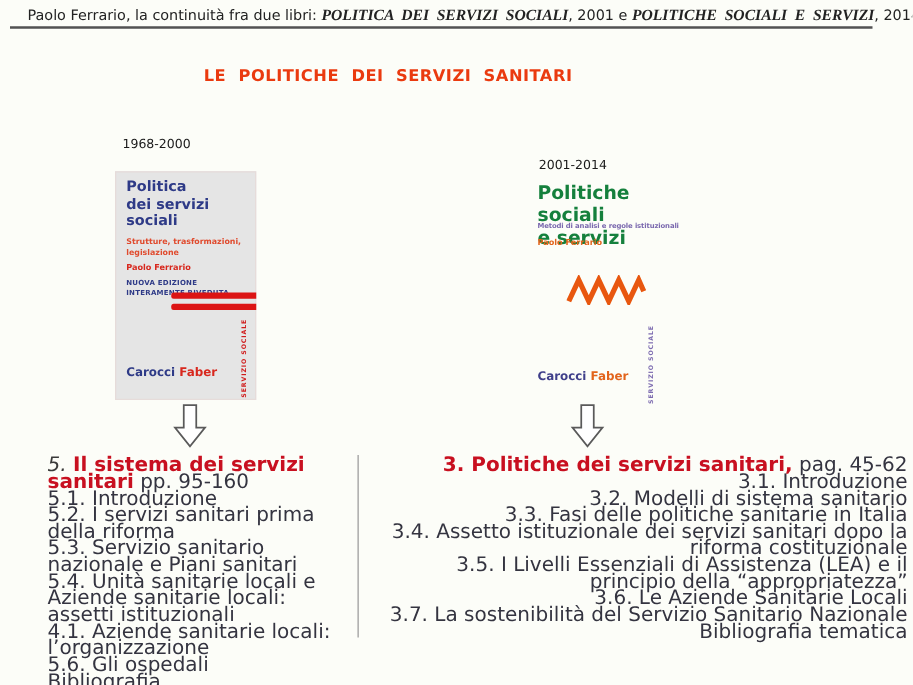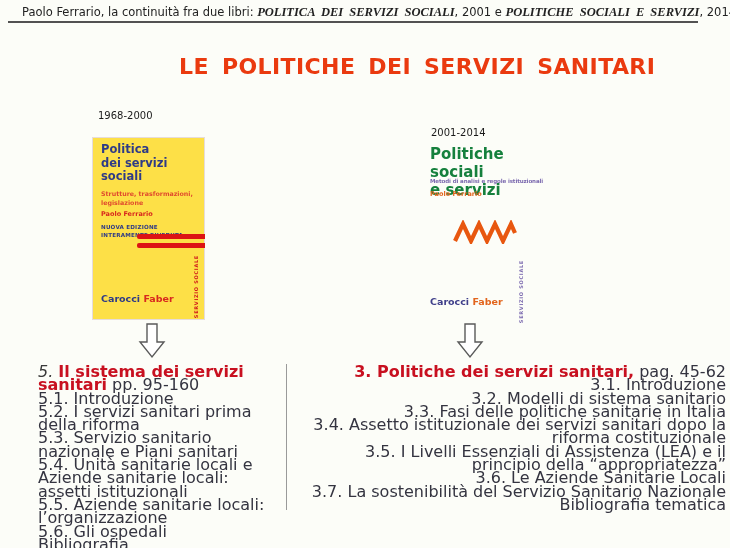--- a/index.html
+++ b/index.html
@@ -5,27 +5,27 @@
   html,body{margin:0;padding:0;background:#fcfdf8;}
   .canvas{
     position:relative;width:730px;height:548px;background:#fcfdf8;
     font-family:"DejaVu Sans","Liberation Sans",sans-serif;overflow:hidden;
   }
   
   .hdr{position:absolute;left:22px;top:5px;font-size:11.5px;color:#222;white-space:nowrap;}
   .hdr .booktitle{font-family:"Liberation Serif",serif;font-style:italic;font-weight:bold;font-size:12.5px;word-spacing:3px;}
   .hdr-rule{position:absolute;left:8px;top:21px;width:690px;height:2px;background:#525252;}
   
-  .main-title{position:absolute;left:179px;top:54px;font-size:22px;font-weight:bold;color:#ea3a0f;letter-spacing:.4px;word-spacing:5px;white-space:nowrap;}
+  .main-title{position:absolute;left:163px;top:54px;font-size:13px;font-weight:bold;color:#ea3a0f;letter-spacing:.4px;word-spacing:5px;white-space:nowrap;}
   
   .period{position:absolute;font-size:10px;color:#1a1a1a;}
   .period.l{left:98px;top:110px;}
   .period.r{left:431px;top:127px;}
   
-  .cover-l{position:absolute;left:92px;top:137px;width:113px;height:183px;background:#fde047;border:1px solid #e6dcda;box-sizing:border-box;}
+  .cover-l{position:absolute;left:92px;top:137px;width:113px;height:183px;background:#e5e5e5;border:1px solid #e6dcda;box-sizing:border-box;}
   .lc-title{position:absolute;left:8px;top:5px;font-size:11.5px;font-weight:bold;color:#2e3a87;line-height:1.18;white-space:pre-line;}
   .lc-subtitle{position:absolute;left:8px;top:52px;font-size:6.3px;font-weight:bold;color:#e04b2e;line-height:1.35;white-space:pre-line;}
   .lc-author{position:absolute;left:8px;top:72px;font-size:6.5px;font-weight:bold;color:#d8281e;}
   .lc-edition{position:absolute;left:8px;top:85px;font-size:5.6px;font-weight:bold;color:#2e3a87;line-height:1.5;white-space:pre-line;letter-spacing:.2px;}
   .lc-bar{position:absolute;left:44px;width:68px;height:5px;background:#dc1414;border-radius:2px 0 0 2px;}
   .lc-bar.b1{top:96px;}
   .lc-bar.b2{top:105px;}
   .v-series{position:absolute;writing-mode:vertical-rl;transform:rotate(180deg);font-size:5px;font-weight:bold;letter-spacing:.7px;white-space:nowrap;}
   .lc-series{right:5px;top:117px;color:#d01b1b;}
   .lc-pub{position:absolute;left:8px;top:155px;font-size:9.5px;font-weight:bold;white-space:nowrap;}
@@ -113,21 +113,21 @@
   </svg>
 
   <div class="divider"></div>
 
   <div class="list left">
     <p class="list-heading"><span class="h-num">5. </span><span class="h-red">Il sistema dei servizi sanitari</span><span class="h-pages"> pp. 95-160</span></p>
     <div class="list-item">5.1. Introduzione</div>
     <div class="list-item">5.2. I servizi sanitari prima della riforma</div>
     <div class="list-item">5.3. Servizio sanitario nazionale e Piani sanitari</div>
     <div class="list-item">5.4. Unità sanitarie locali e Aziende sanitarie locali: assetti istituzionali</div>
-    <div class="list-item">5.5. Aziende sanitarie locali: l’organizzazione</div>
+    <div class="list-item">4.1. Aziende sanitarie locali: l’organizzazione</div>
     <div class="list-item">5.6. Gli ospedali</div>
     <div class="list-item">Bibliografia</div>
   </div>
 
   <div class="list right">
     <p class="list-heading"><span class="h-red">3. Politiche dei servizi sanitari,</span><span class="h-pages"> pag. 45-62</span></p>
     <div class="list-item">3.1. Introduzione</div>
     <div class="list-item">3.2. Modelli di sistema sanitario</div>
     <div class="list-item">3.3. Fasi delle politiche sanitarie in Italia</div>
     <div class="list-item">3.4. Assetto istituzionale dei servizi sanitari dopo la riforma costituzionale</div>

